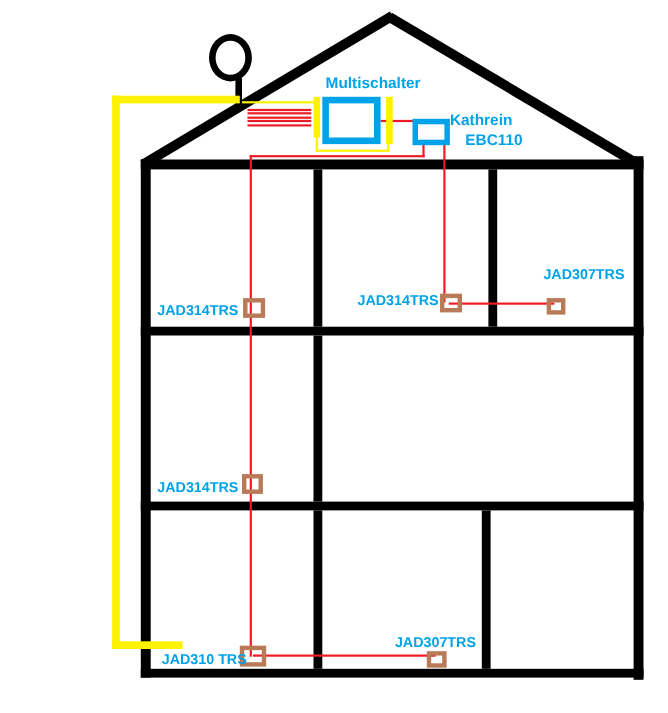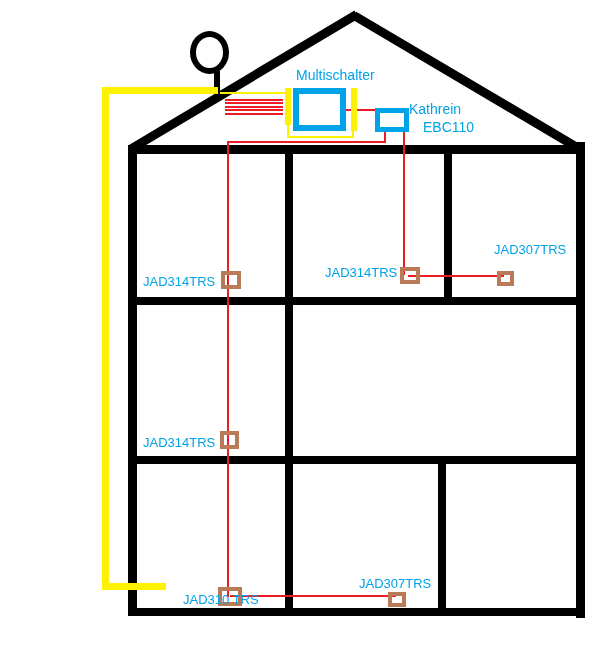--- a/index.html
+++ b/index.html
@@ -12,21 +12,21 @@
   }
   .abs{position:absolute;}
   .black{background:#000000;}
   .yellow{background:#FFF200;}
   .red{background:#ED1C24;}
   .beam{position:absolute;height:9px;background:#000000;transform-origin:0 50%;}
   .label{
     position:absolute;
     color:#00A2E8;
     font-size:13px;
-    font-weight:400;
+    font-weight:700;
     white-space:nowrap;
     line-height:1.1;
   }
   .label.big{font-size:14px;}
   .devicebox{position:absolute;box-sizing:border-box;border:6px solid #00A2E8;background:transparent;}
   .outlet{position:absolute;box-sizing:border-box;border:4px solid #B97A57;background:transparent;}
   .circle{position:absolute;box-sizing:border-box;border:6px solid #000;border-radius:50%;background:transparent;}
 </style>
 </head>
 <body>
@@ -88,16 +88,16 @@
   <div class="outlet" style="left:388px;top:592px;width:18px;height:15px;"></div>
 
   <div class="label big" style="left:296px;top:68px;">Multischalter</div>
   <div class="label big" style="left:409px;top:102px;">Kathrein</div>
   <div class="label big" style="left:423px;top:120px;">EBC110</div>
 
   <div class="label" style="left:143px;top:275px;">JAD314TRS</div>
   <div class="label" style="left:325px;top:266px;">JAD314TRS</div>
   <div class="label" style="left:494px;top:243px;">JAD307TRS</div>
   <div class="label" style="left:143px;top:436px;">JAD314TRS</div>
-  <div class="label" style="left:147px;top:593px;margin-left:36px;">JAD310 TRS</div>
+  <div class="label" style="left:147px;top:593px;">JAD310 TRS</div>
   <div class="label" style="left:359px;top:577px;">JAD307TRS</div>
 
 </div>
 
 </body></html>

